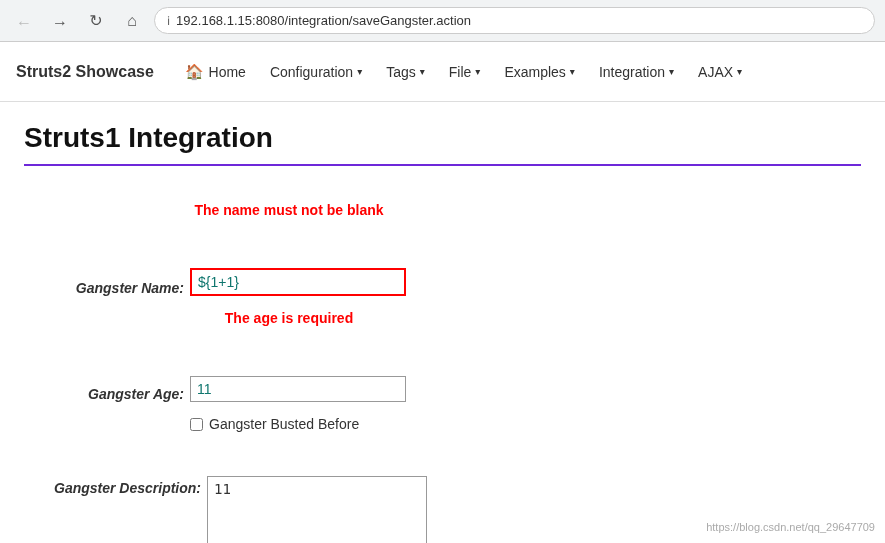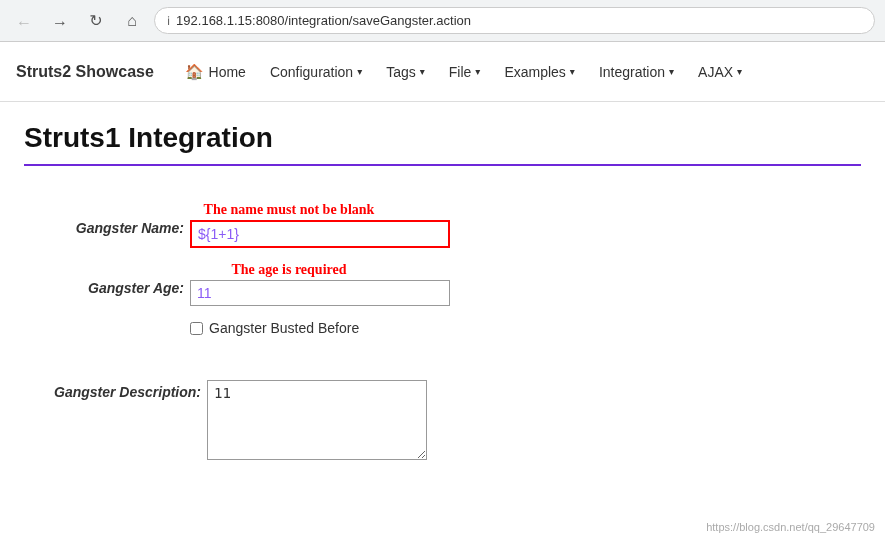--- a/index.html
+++ b/index.html
@@ -107,38 +107,39 @@
     }
     .error-message {
       color: red;
       font-weight: bold;
       font-size: 14px;
       text-align: center;
       margin-bottom: 4px;
     }
     .form-row {
       display: flex;
-      align-items: flex-start;
+      align-items: flex-end;
       margin-bottom: 14px;
       gap: 6px;
     }
     .form-label {
       font-style: italic;
       font-weight: bold;
       text-align: right;
       min-width: 130px;
       font-size: 14px;
       color: #333;
     }
     .form-input {
       border: 1px solid #999;
       padding: 4px 6px;
       font-size: 14px;
-      width: 260px;
-      color: #8b5cf6;
+      width: 216px;
+      color: #0f766e;
+      margin-top: 48px;
     }
     .form-input.error-border {
       border: 2px solid red;
       outline: none;
     }
     .form-textarea {
       border: 1px solid #999;
       padding: 4px 6px;
       font-size: 14px;
       width: 220px;
@@ -152,21 +153,20 @@
       margin-bottom: 0;
       padding-left: 136px;
       gap: 6px;
     }
     .checkbox-label {
       font-size: 14px;
       color: #333;
     }
     .error-row {
       margin-bottom: 2px;
-      font-family: Liberation Serif, serif;
     }
 
     
     .watermark {
       position: fixed;
       bottom: 10px;
       right: 10px;
       font-size: 11px;
       color: #aaa;
     }

